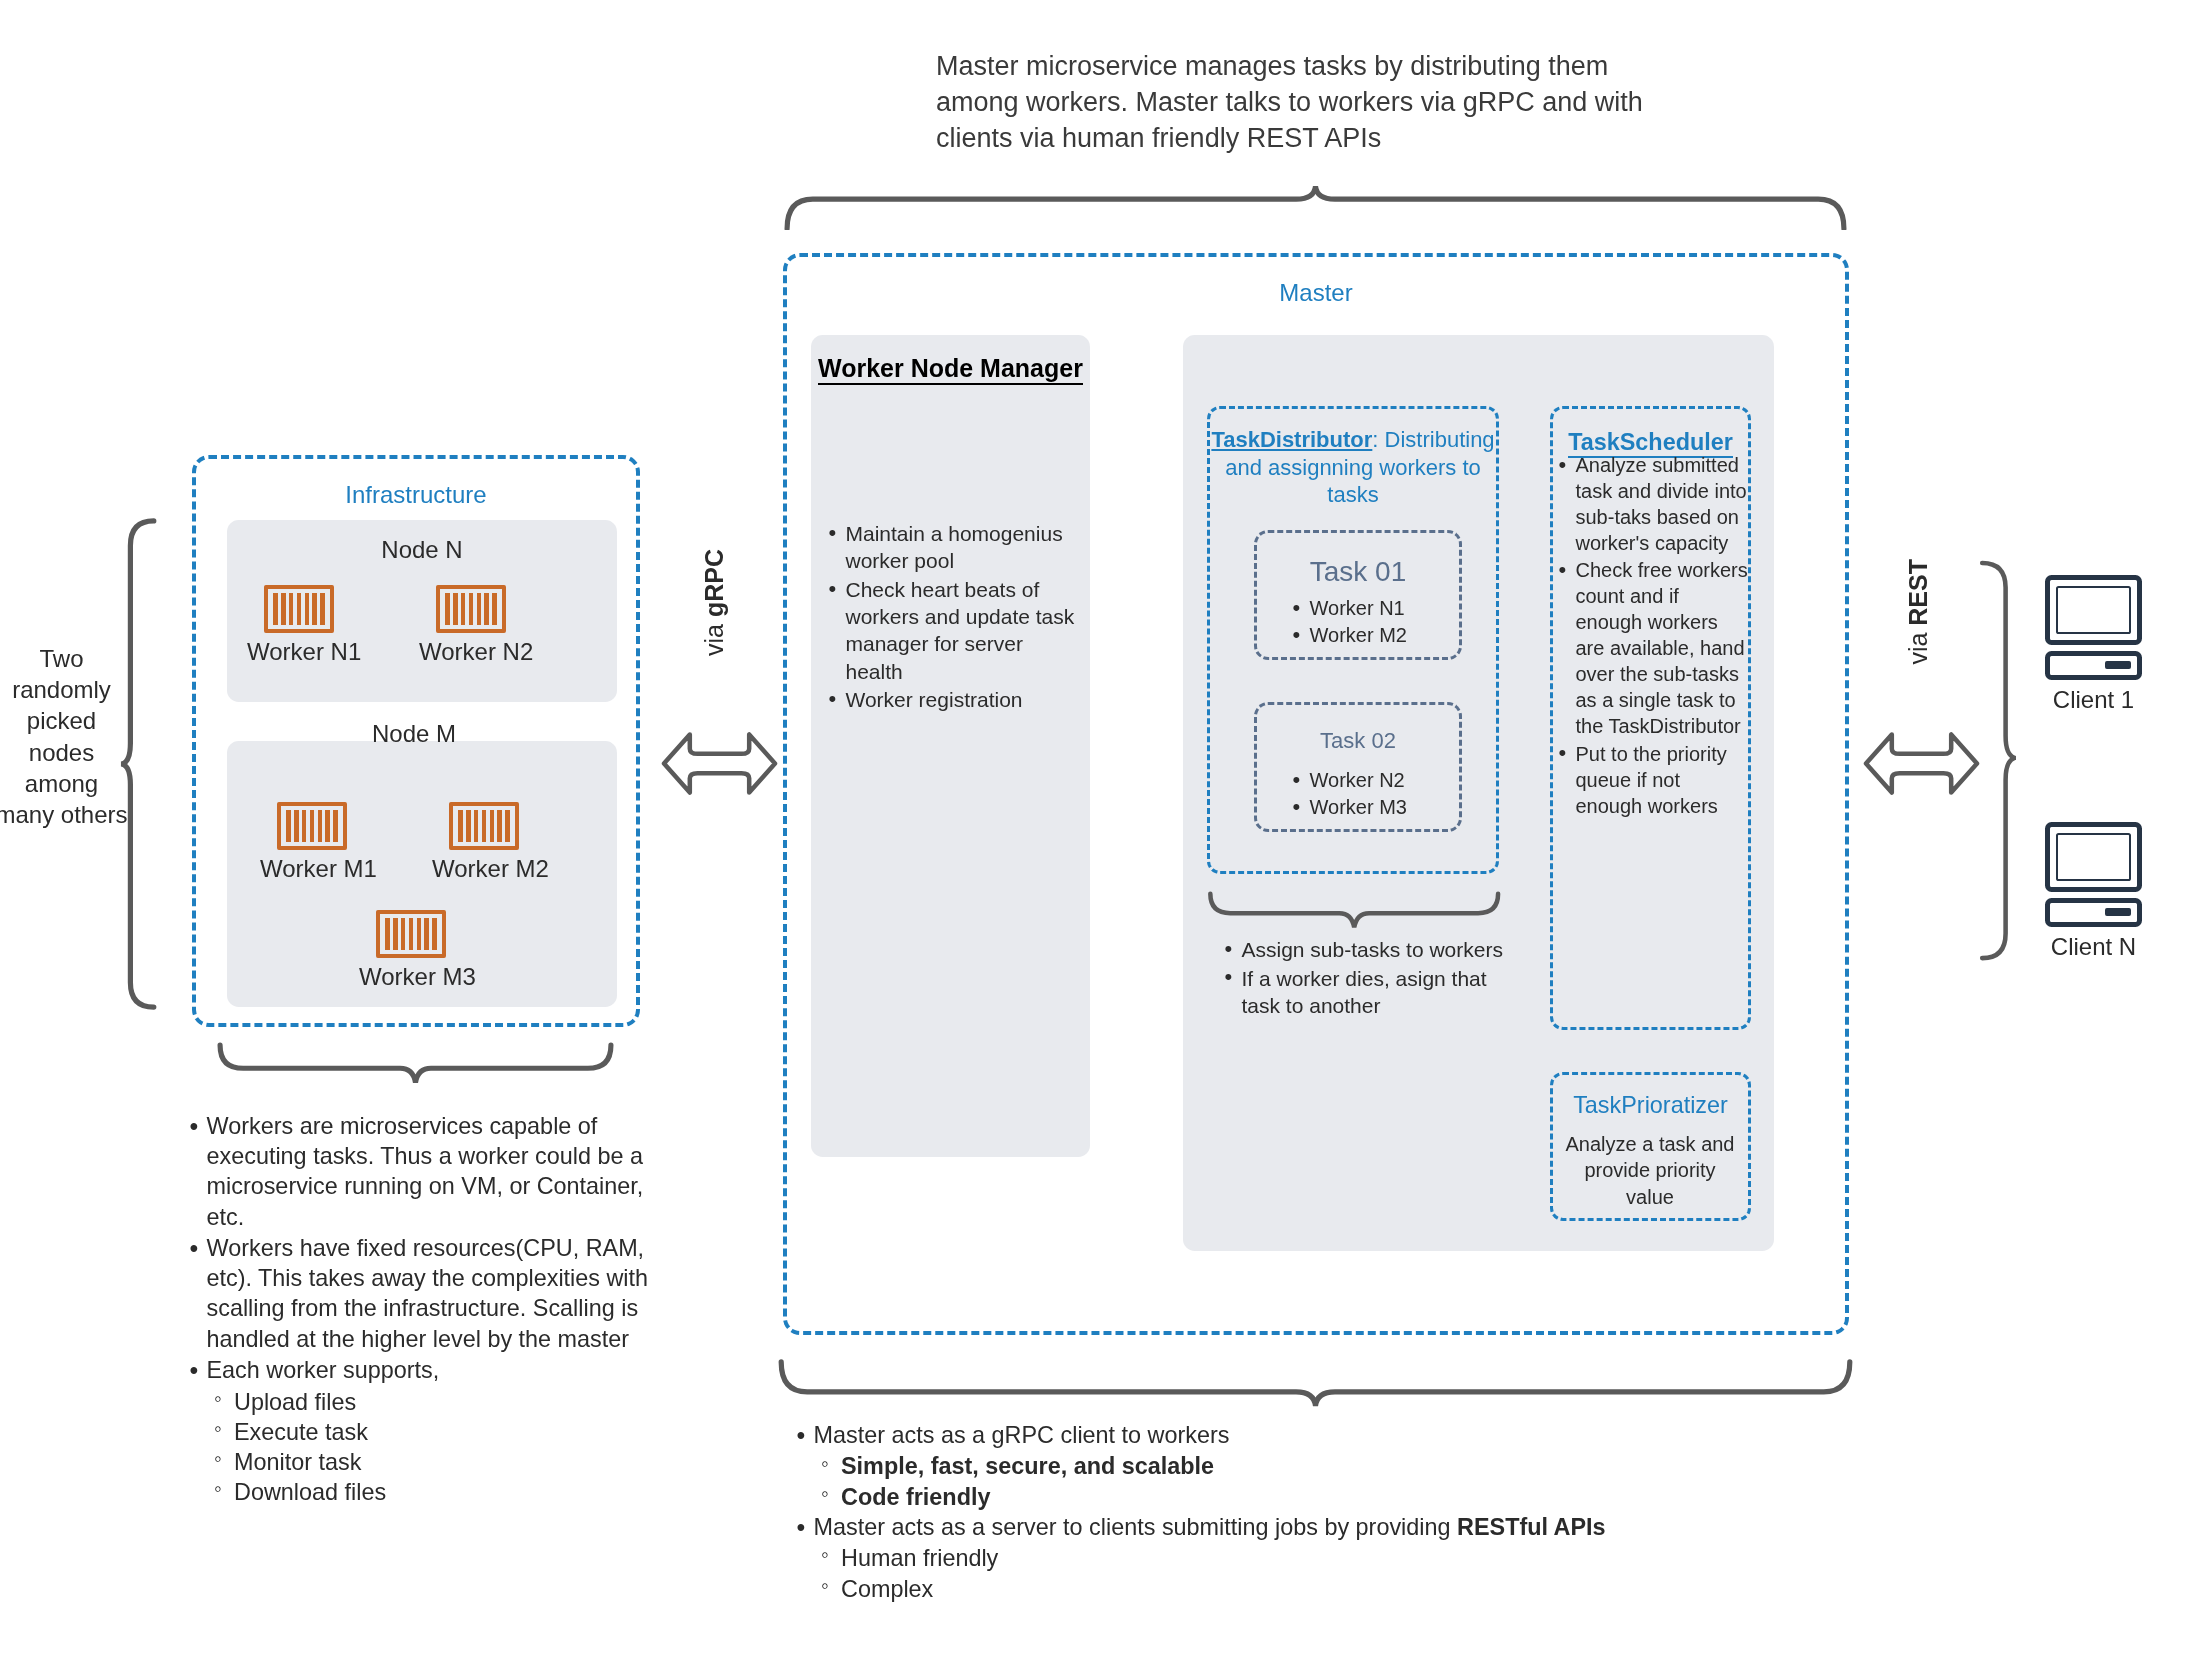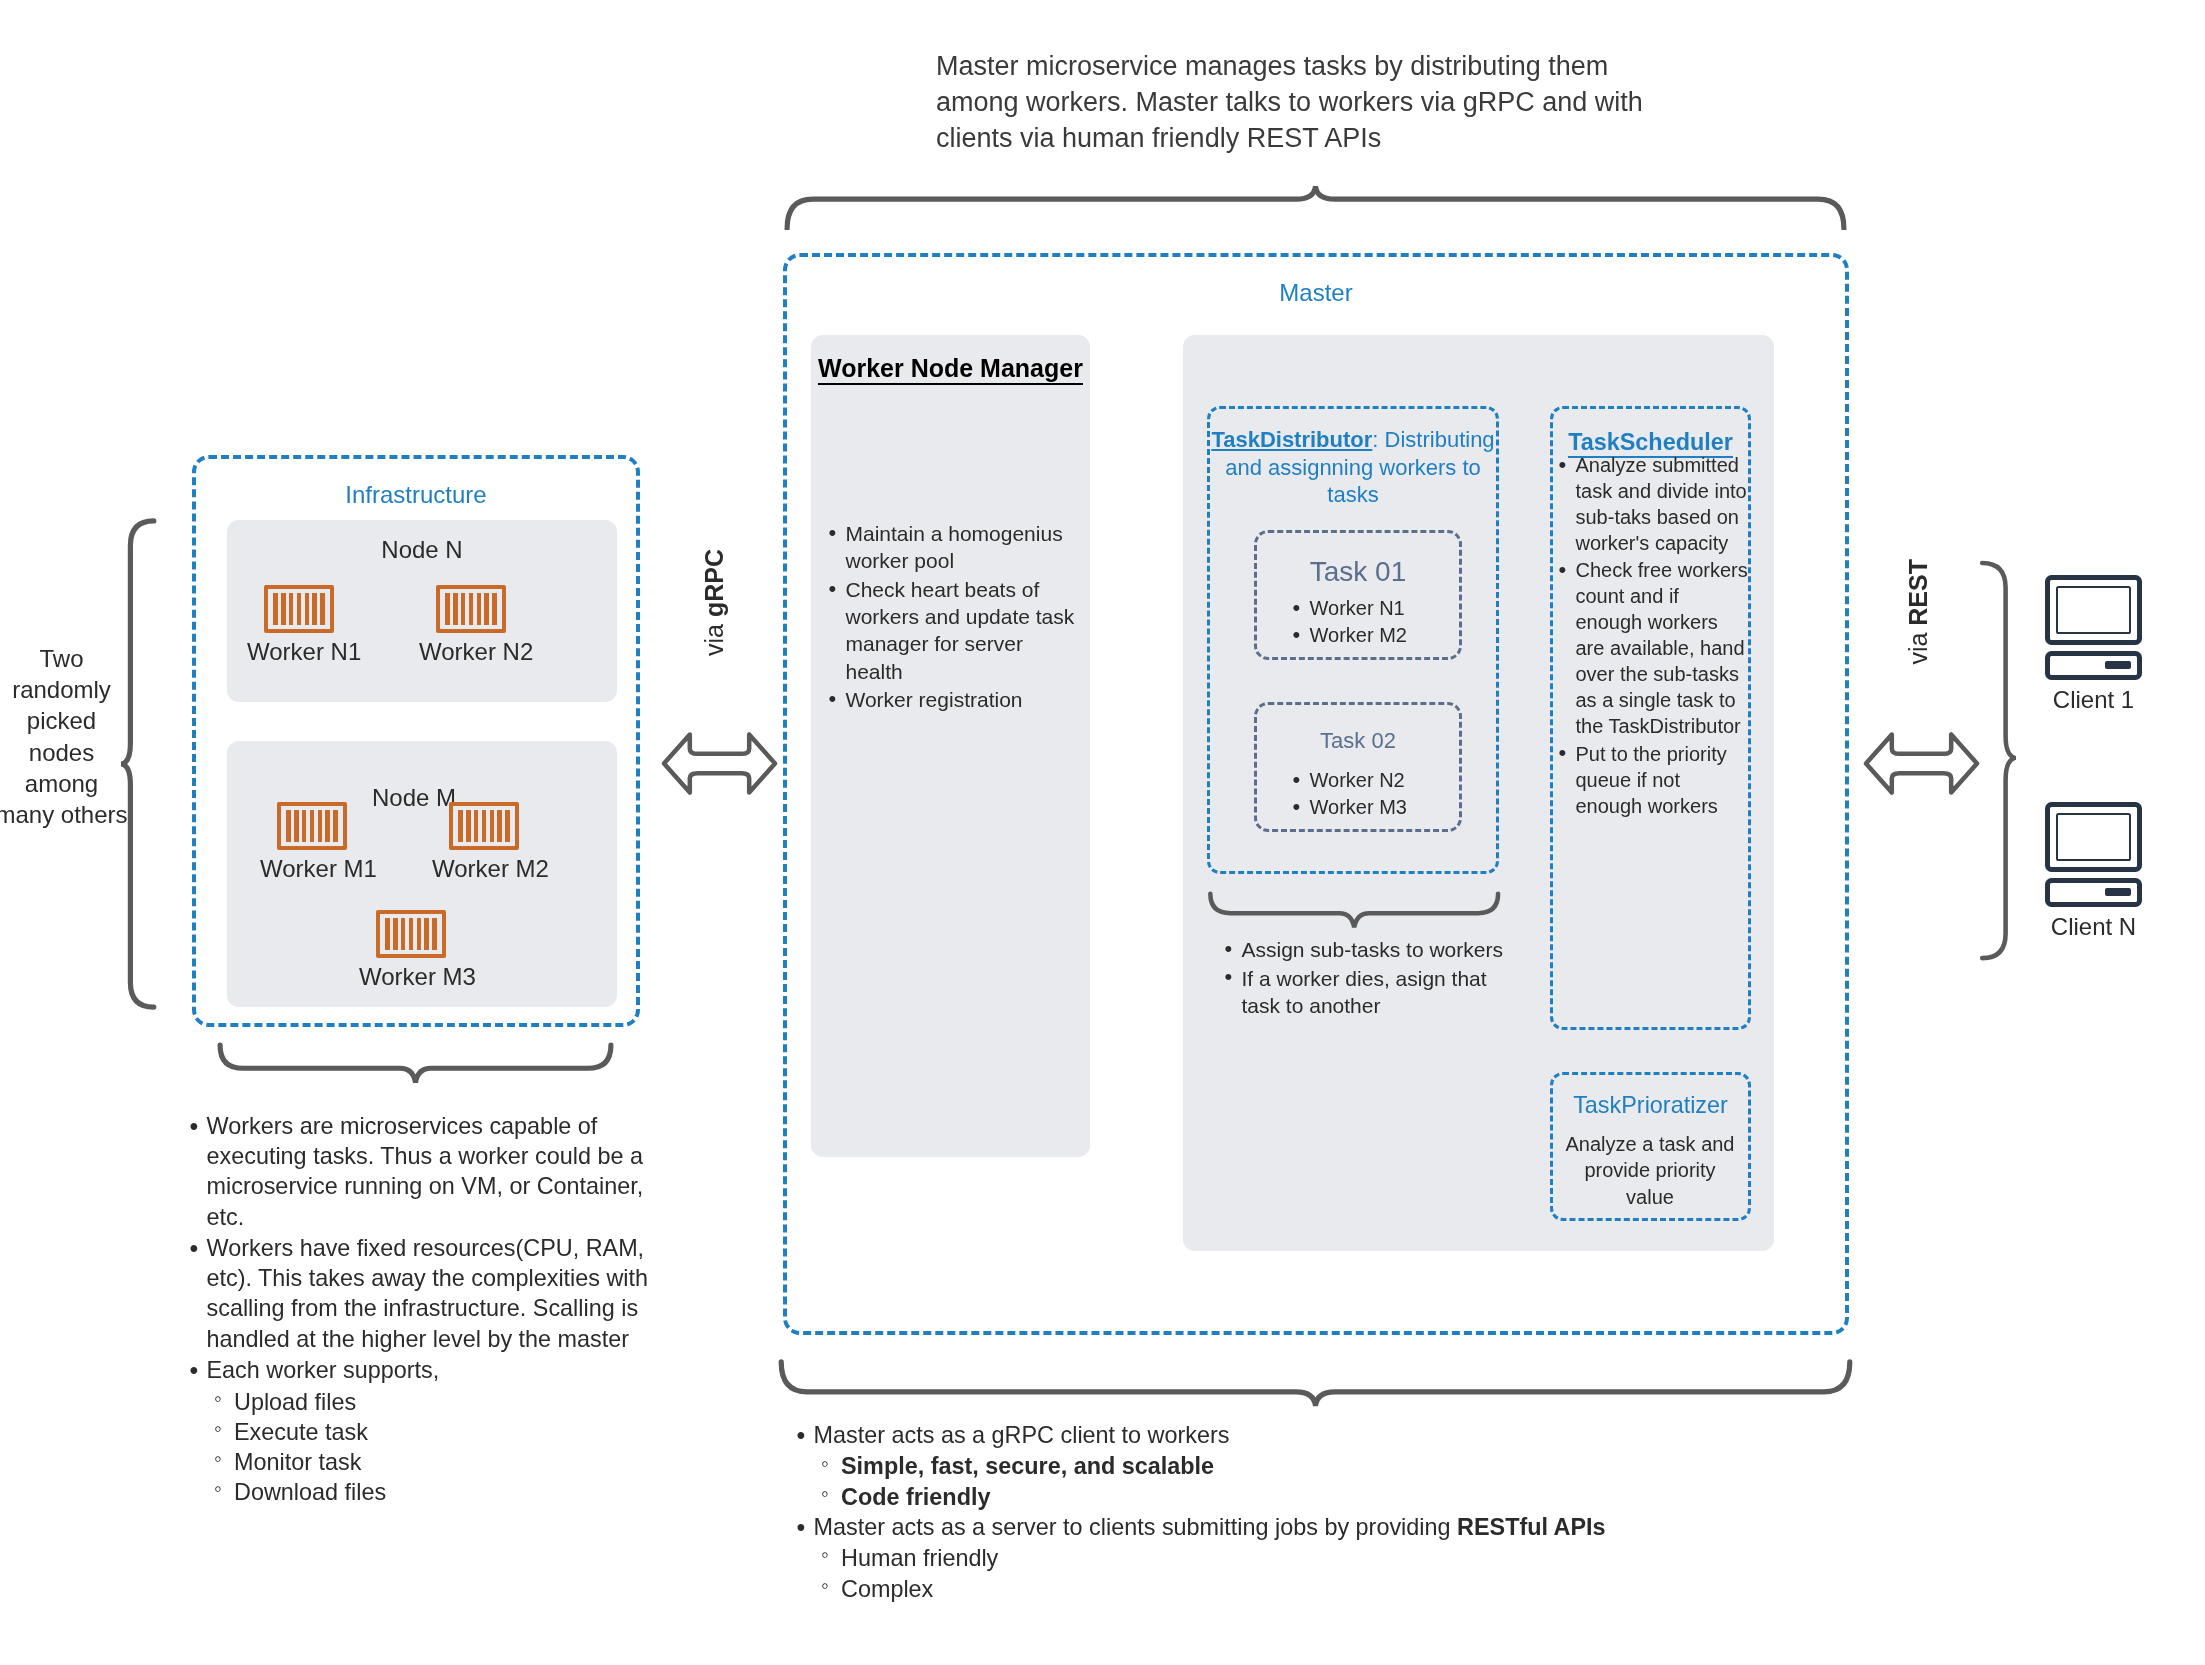--- a/index.html
+++ b/index.html
@@ -44,21 +44,21 @@
     border-radius:11.7px;
     box-sizing:border-box;
   }
 
   
   #infra-box{left:192px; top:455px; width:448px; height:572px;}
   #infra-label{left:192px; top:481px; width:448px; font-size:24px; color:#1f7fc0; text-align:center;}
   #node-n{left:227px; top:520px; width:390px; height:182px;}
   #node-n-title{left:227px; top:536px; width:390px; font-size:24px; color:#2b2b2b; text-align:center;}
   #node-m{left:227px; top:741px; width:390px; height:266px;}
-  #node-m-title{left:227px; top:784px; width:374px; font-size:24px; color:#2b2b2b; text-align:center;}
+  #node-m-title{left:227px; top:720px; width:374px; font-size:24px; color:#2b2b2b; text-align:center;}
 
   .worker{position:absolute; text-align:center;}
   .worker .wlabel{font-size:24px; color:#2b2b2b; margin-top:5.2px; white-space:nowrap;}
   .container-icon{
     width:70px;height:48px;margin:0 auto;
     border:4.5px solid #c96a28;
     border-radius:1.9px;
     background:#e8eaee;
     display:flex;align-items:stretch;justify-content:space-between;
     padding:3.9px 5.2px;box-sizing:border-box;
@@ -345,21 +345,21 @@
 
   <div class="pc-icon" style="left:2045px; top:575px;">
     <div class="pc-mon">
         <div class="pc-mon-inner"></div>
       </div>
     <div class="pc-base">
         <div class="led"></div>
       </div>
     <div class="pc-label">Client 1</div>
   </div>
-  <div class="pc-icon" style="left:2045px; top:802px;">
+  <div class="pc-icon" style="left:2045px; top:822px;">
     <div class="pc-mon">
         <div class="pc-mon-inner"></div>
       </div>
     <div class="pc-base">
         <div class="led"></div>
       </div>
     <div class="pc-label">Client N</div>
   </div>
 
   <div class="abs" id="left-bottom-list">

